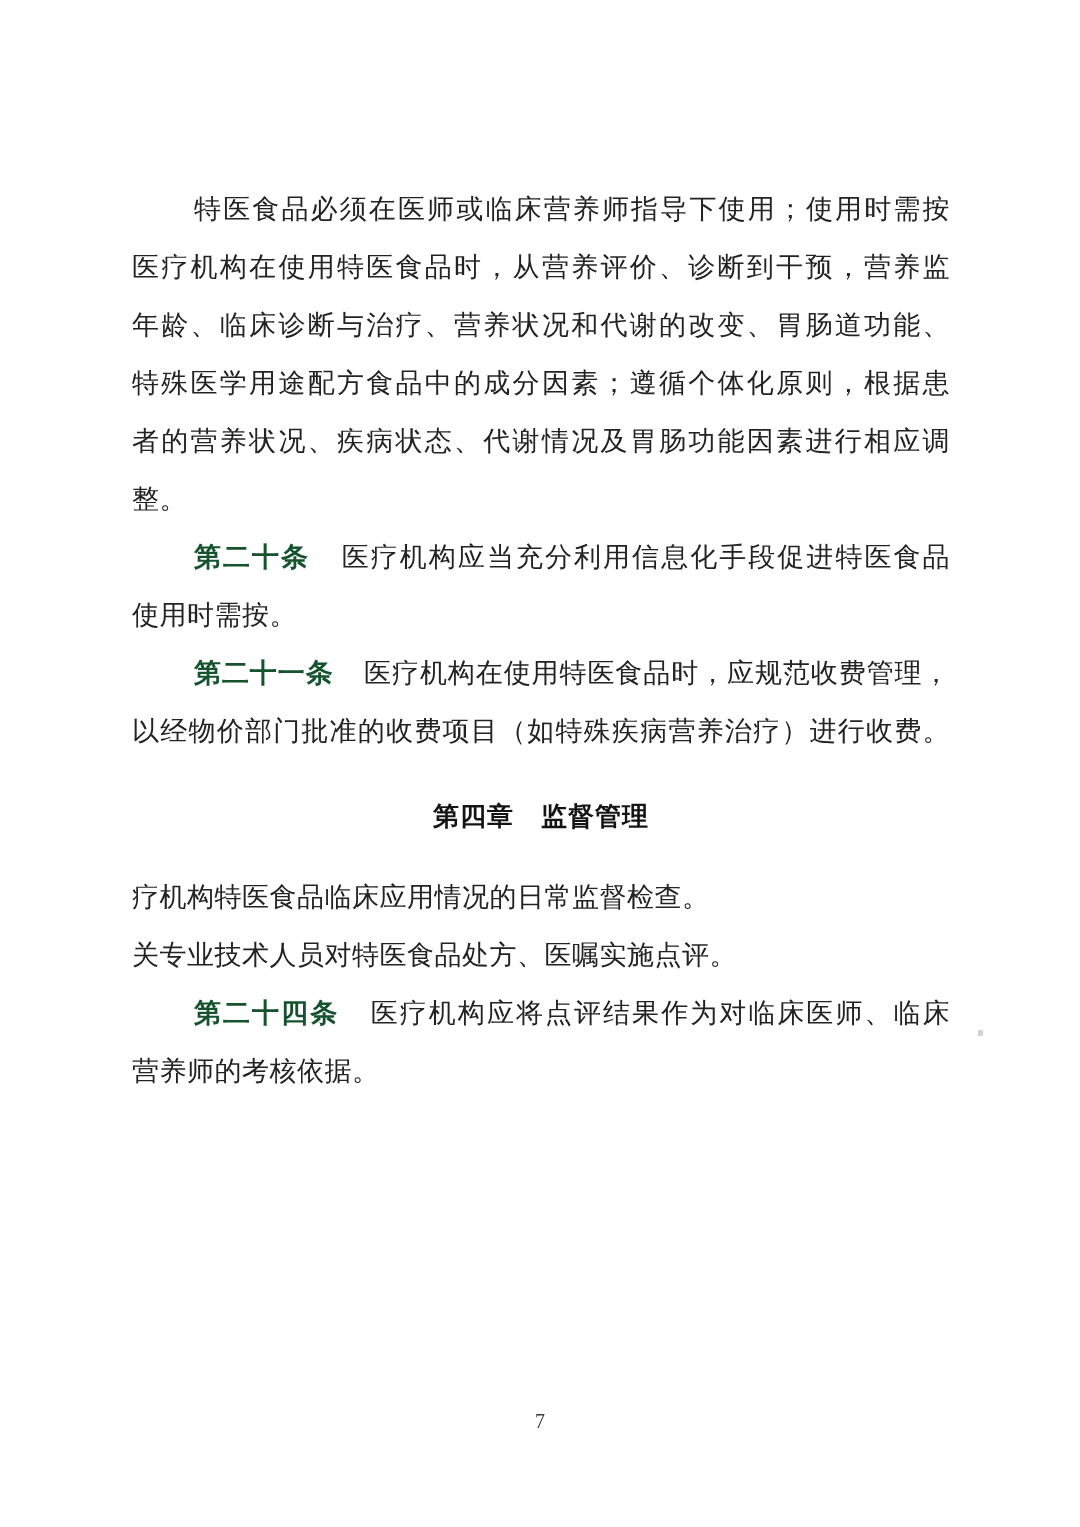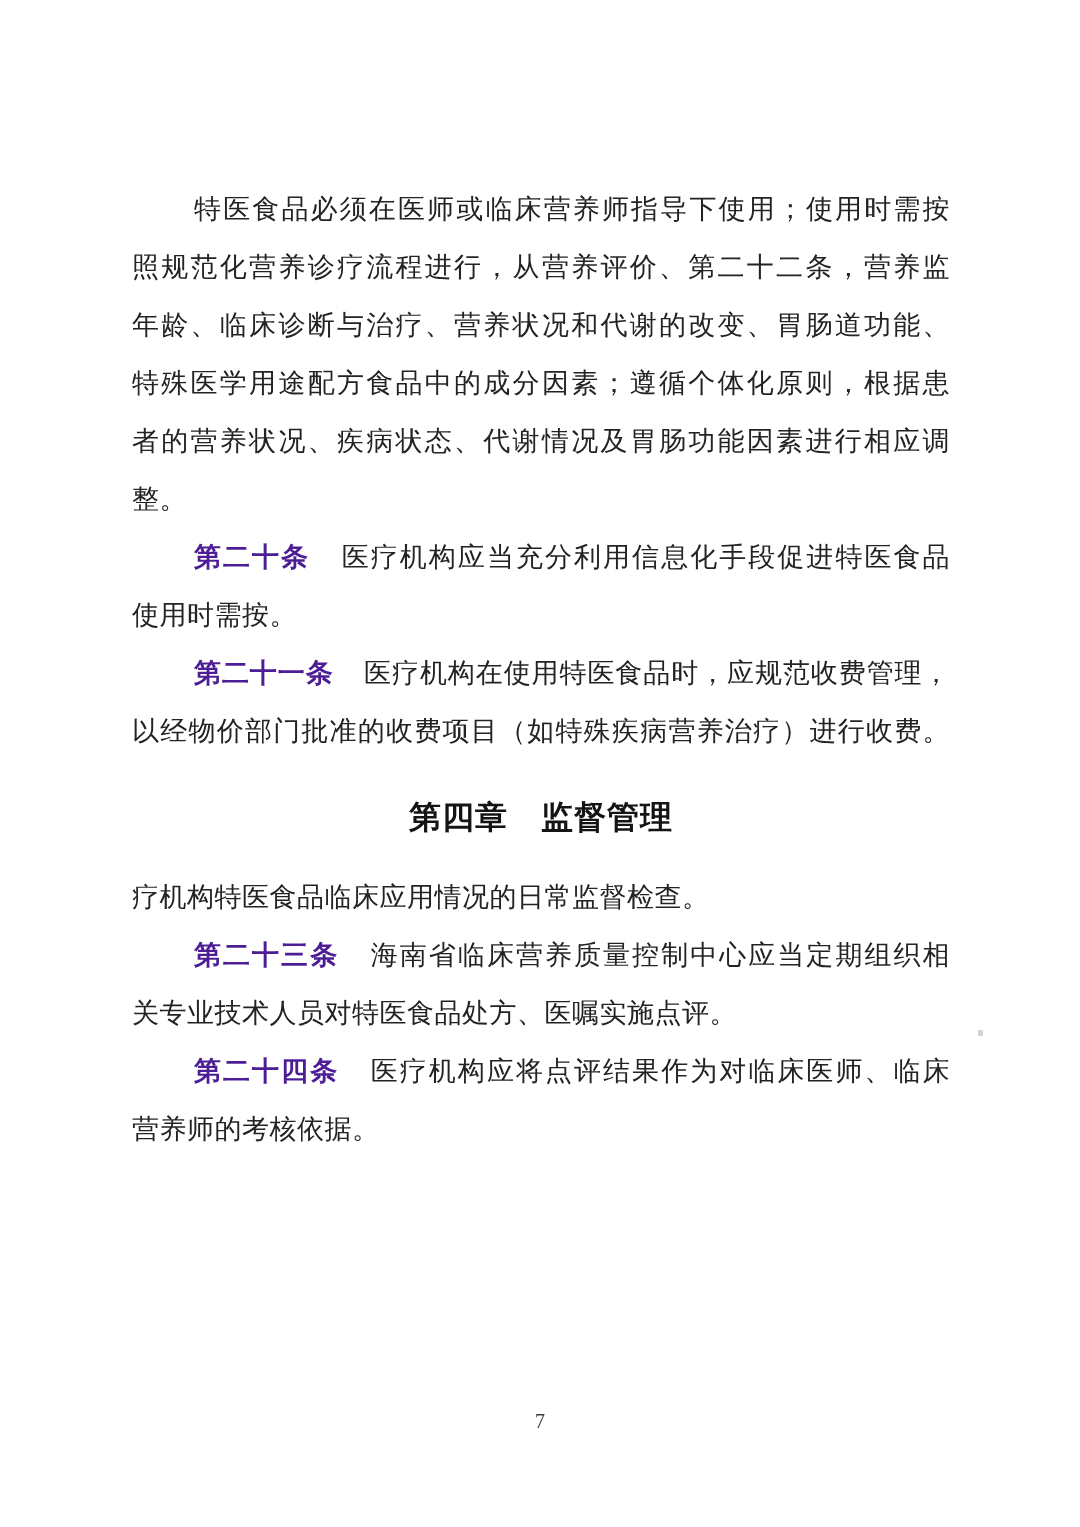--- a/index.html
+++ b/index.html
@@ -33,30 +33,30 @@
     text-align: justify;
     text-align-last: justify;
     text-justify: inter-character;
   }
   .text-line.indent {
     text-indent: 62px;
   }
   .article-num {
     font-family: "Liberation Sans", "DejaVu Sans", sans-serif;
     font-weight: 700;
-    color: #4c1d95;
+    color: #14532d;
   }
   .num-gap {
     display: inline-block;
     width: 30px;
   }
   .chapter-heading {
-    font-family: Liberation Sans, sans-serif;
+    font-family: Liberation Serif, serif;
     font-weight: 700;
-    font-size: 32px;
+    font-size: 26px;
     line-height: 58px;
     height: 58px;
     text-align: center;
     letter-spacing: 1px;
     color: #141414;
     margin: 28px 0 22px 0;
   }
   .page-number {
     position: absolute;
     left: 0;
@@ -78,31 +78,30 @@
     opacity: 0.65;
     border-radius: 1px;
   }
 </style>
 </head>
 <body>
 
 <div class="page">
   <div class="doc-body">
       <div class="text-line justify indent">特医食品必须在医师或临床营养师指导下使用；使用时需按</div>
-      <div class="text-line justify">照规范化营养诊疗流程进行，从营养评价、第二十二条，营养监</div>
+      <div class="text-line justify">医疗机构在使用特医食品时，从营养评价、诊断到干预，营养监</div>
       <div class="text-line justify">年龄、临床诊断与治疗、营养状况和代谢的改变、胃肠道功能、</div>
       <div class="text-line justify">特殊医学用途配方食品中的成分因素；遵循个体化原则，根据患</div>
       <div class="text-line justify">者的营养状况、疾病状态、代谢情况及胃肠功能因素进行相应调</div>
       <div class="text-line">整。</div>
       <div class="text-line justify indent"><span class="article-num">第二十条</span><span class="num-gap"></span><span>医疗机构应当充分利用信息化手段促进特医食品</span></div>
       <div class="text-line">使用时需按。</div>
       <div class="text-line justify indent"><span class="article-num">第二十一条</span><span class="num-gap"></span><span>医疗机构在使用特医食品时，应规范收费管理，</span></div>
       <div class="text-line justify">以经物价部门批准的收费项目（如特殊疾病营养治疗）进行收费。</div>
       <div class="chapter-heading">第四章　监督管理</div>
       <div class="text-line">疗机构特医食品临床应用情况的日常监督检查。</div>
-      <div class="text-line justify indent"><span class="article-num">第二十三条</span><span class="num-gap"></span><span>海南省临床营养质量控制中心应当定期组织相</span></div>
       <div class="text-line">关专业技术人员对特医食品处方、医嘱实施点评。</div>
       <div class="text-line justify indent"><span class="article-num">第二十四条</span><span class="num-gap"></span><span>医疗机构应将点评结果作为对临床医师、临床</span></div>
       <div class="text-line">营养师的考核依据。</div>
     </div>
   <div class="page-number">7</div>
   <div class="scan-artifact"></div>
 </div>
 
 </body></html>

